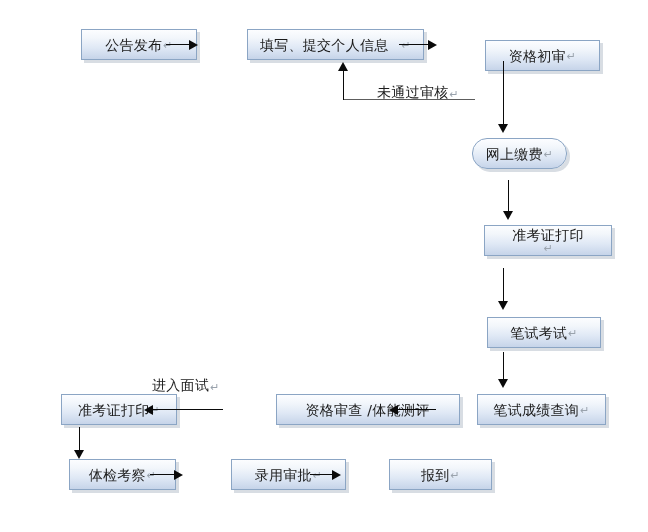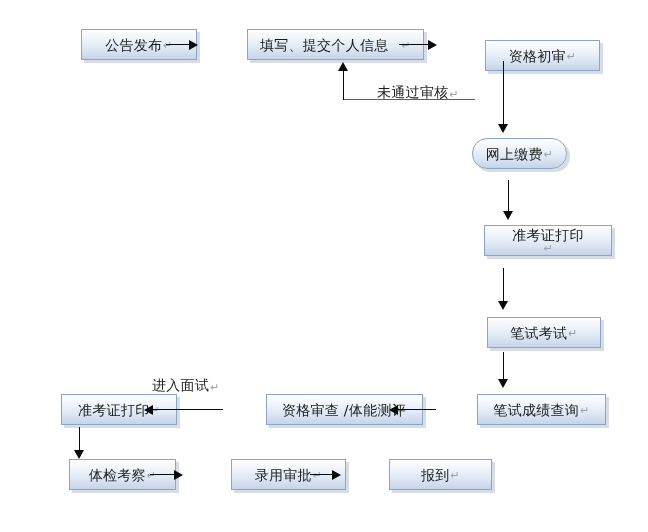--- a/index.html
+++ b/index.html
@@ -129,21 +129,21 @@
   <div class="node" style="left:447px; top:317px; width:114px; height:31px;">
     <span class="txt">笔试考试</span>
       <span class="pilcrow">↵</span>
   </div>
 
   <div class="node" style="left:437px; top:394px; width:129px; height:31px;">
     <span class="txt">笔试成绩查询</span>
       <span class="pilcrow">↵</span>
   </div>
 
-  <div class="node" style="left:226px; top:394px; width:157px; height:31px;">
+  <div class="node" style="left:236px; top:394px; width:184px; height:31px;">
     <span class="txt">资格审查 /体能测评</span>
       <span class="pilcrow"></span>
   </div>
 
   <div class="node" style="left:21px;  top:394px; width:116px; height:31px;">
     <span class="txt">准考证打印</span>
       <span class="pilcrow">↵</span>
   </div>
 
   <div class="node" style="left:29px;  top:459px; width:107px; height:31px;">

